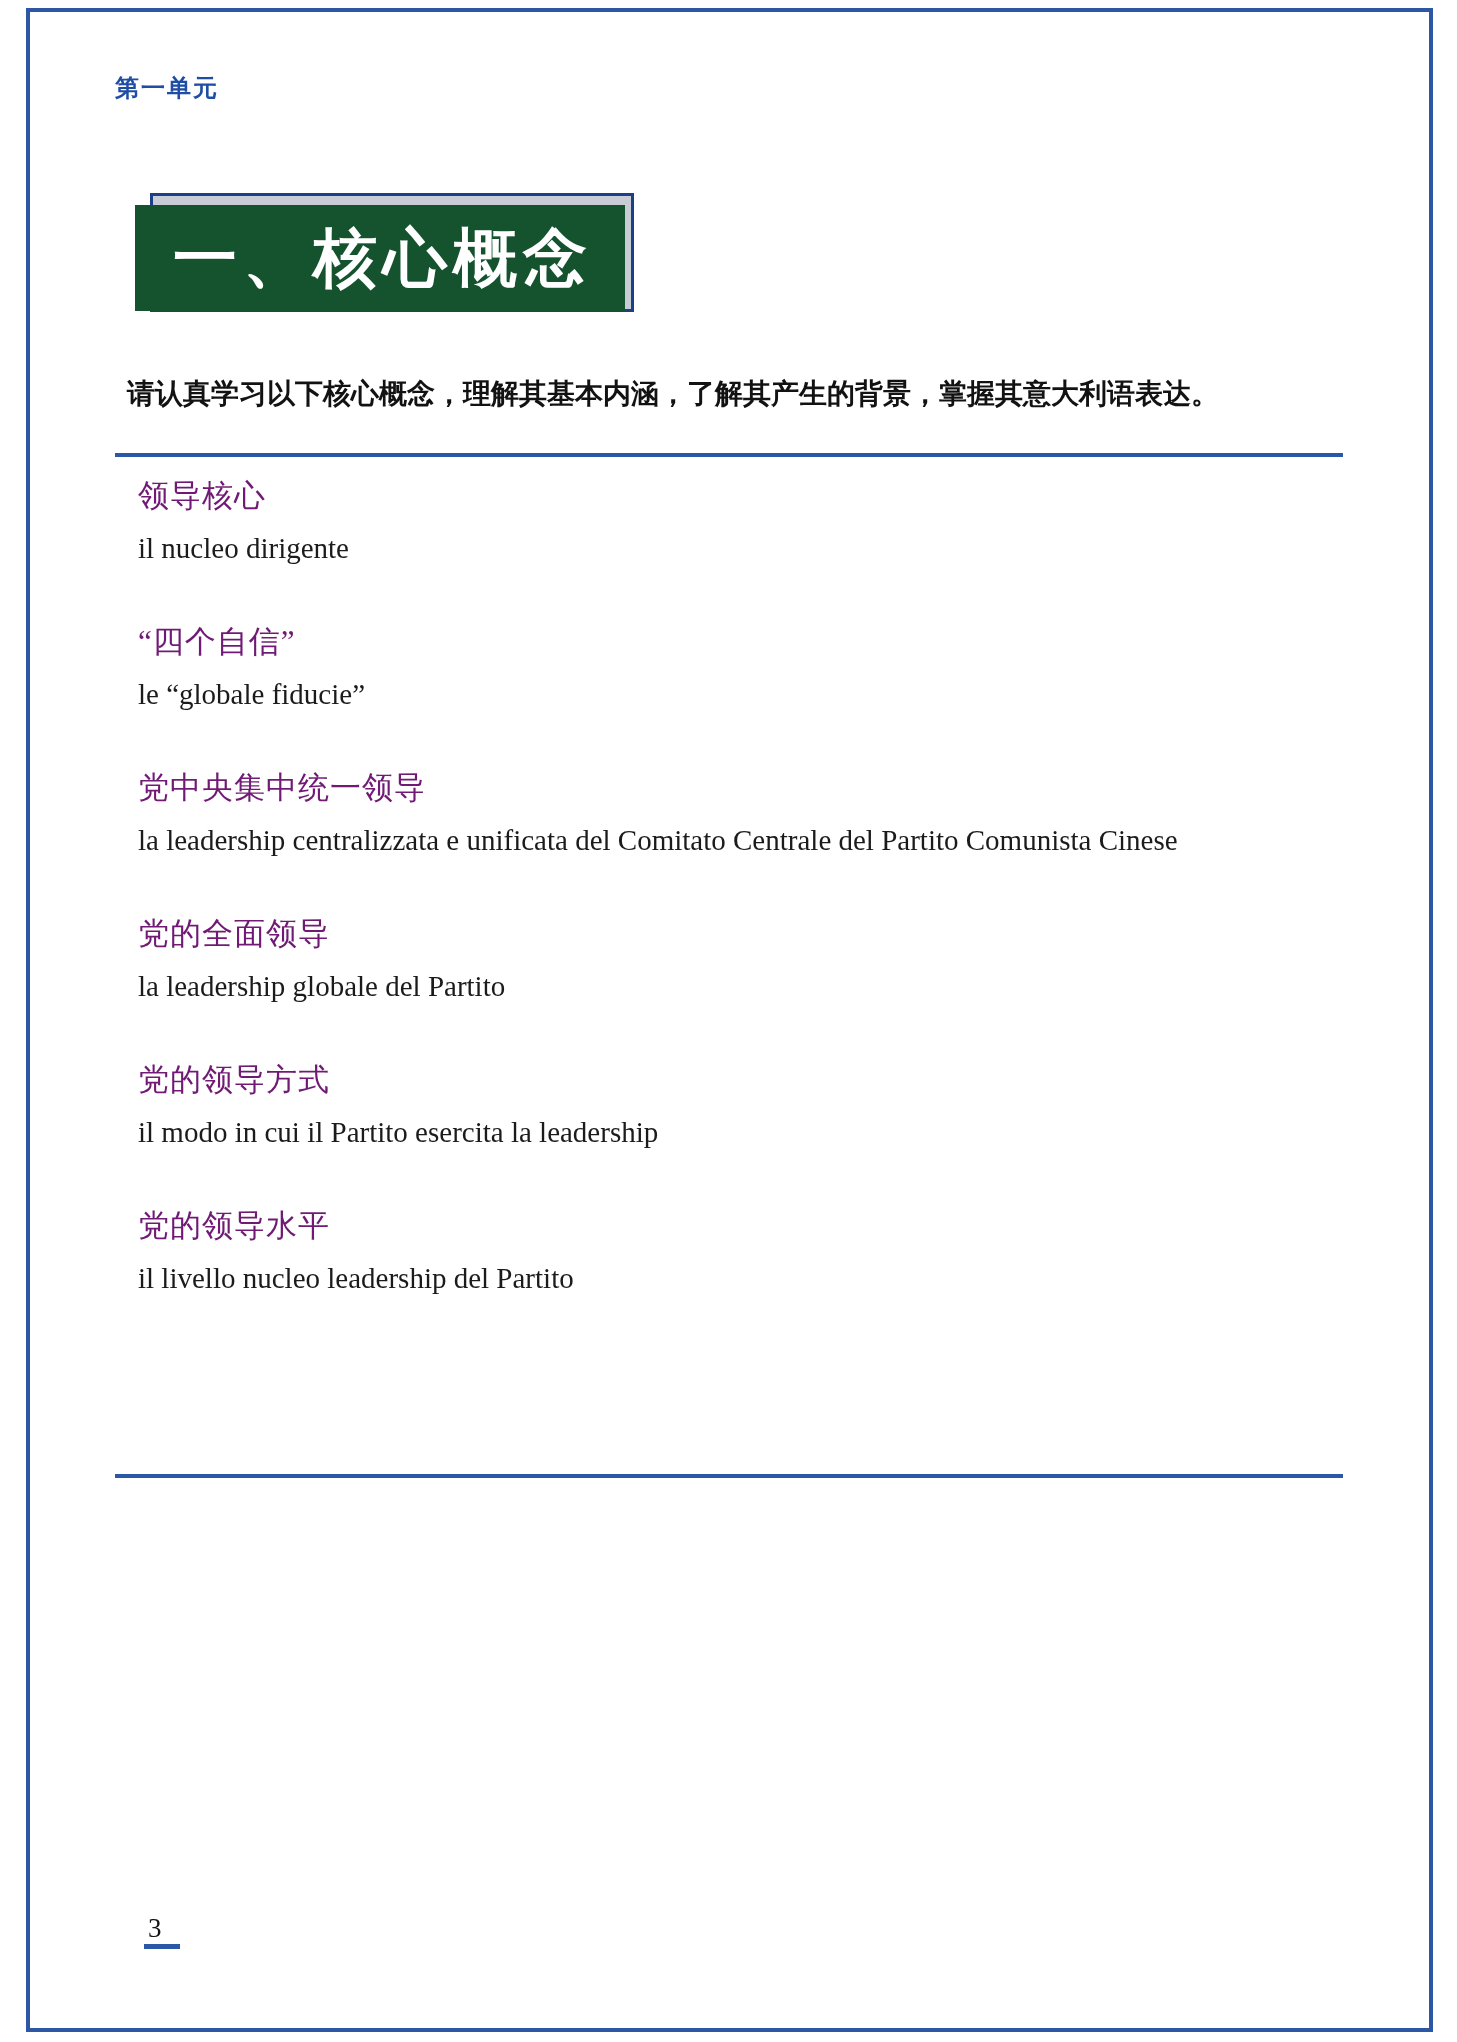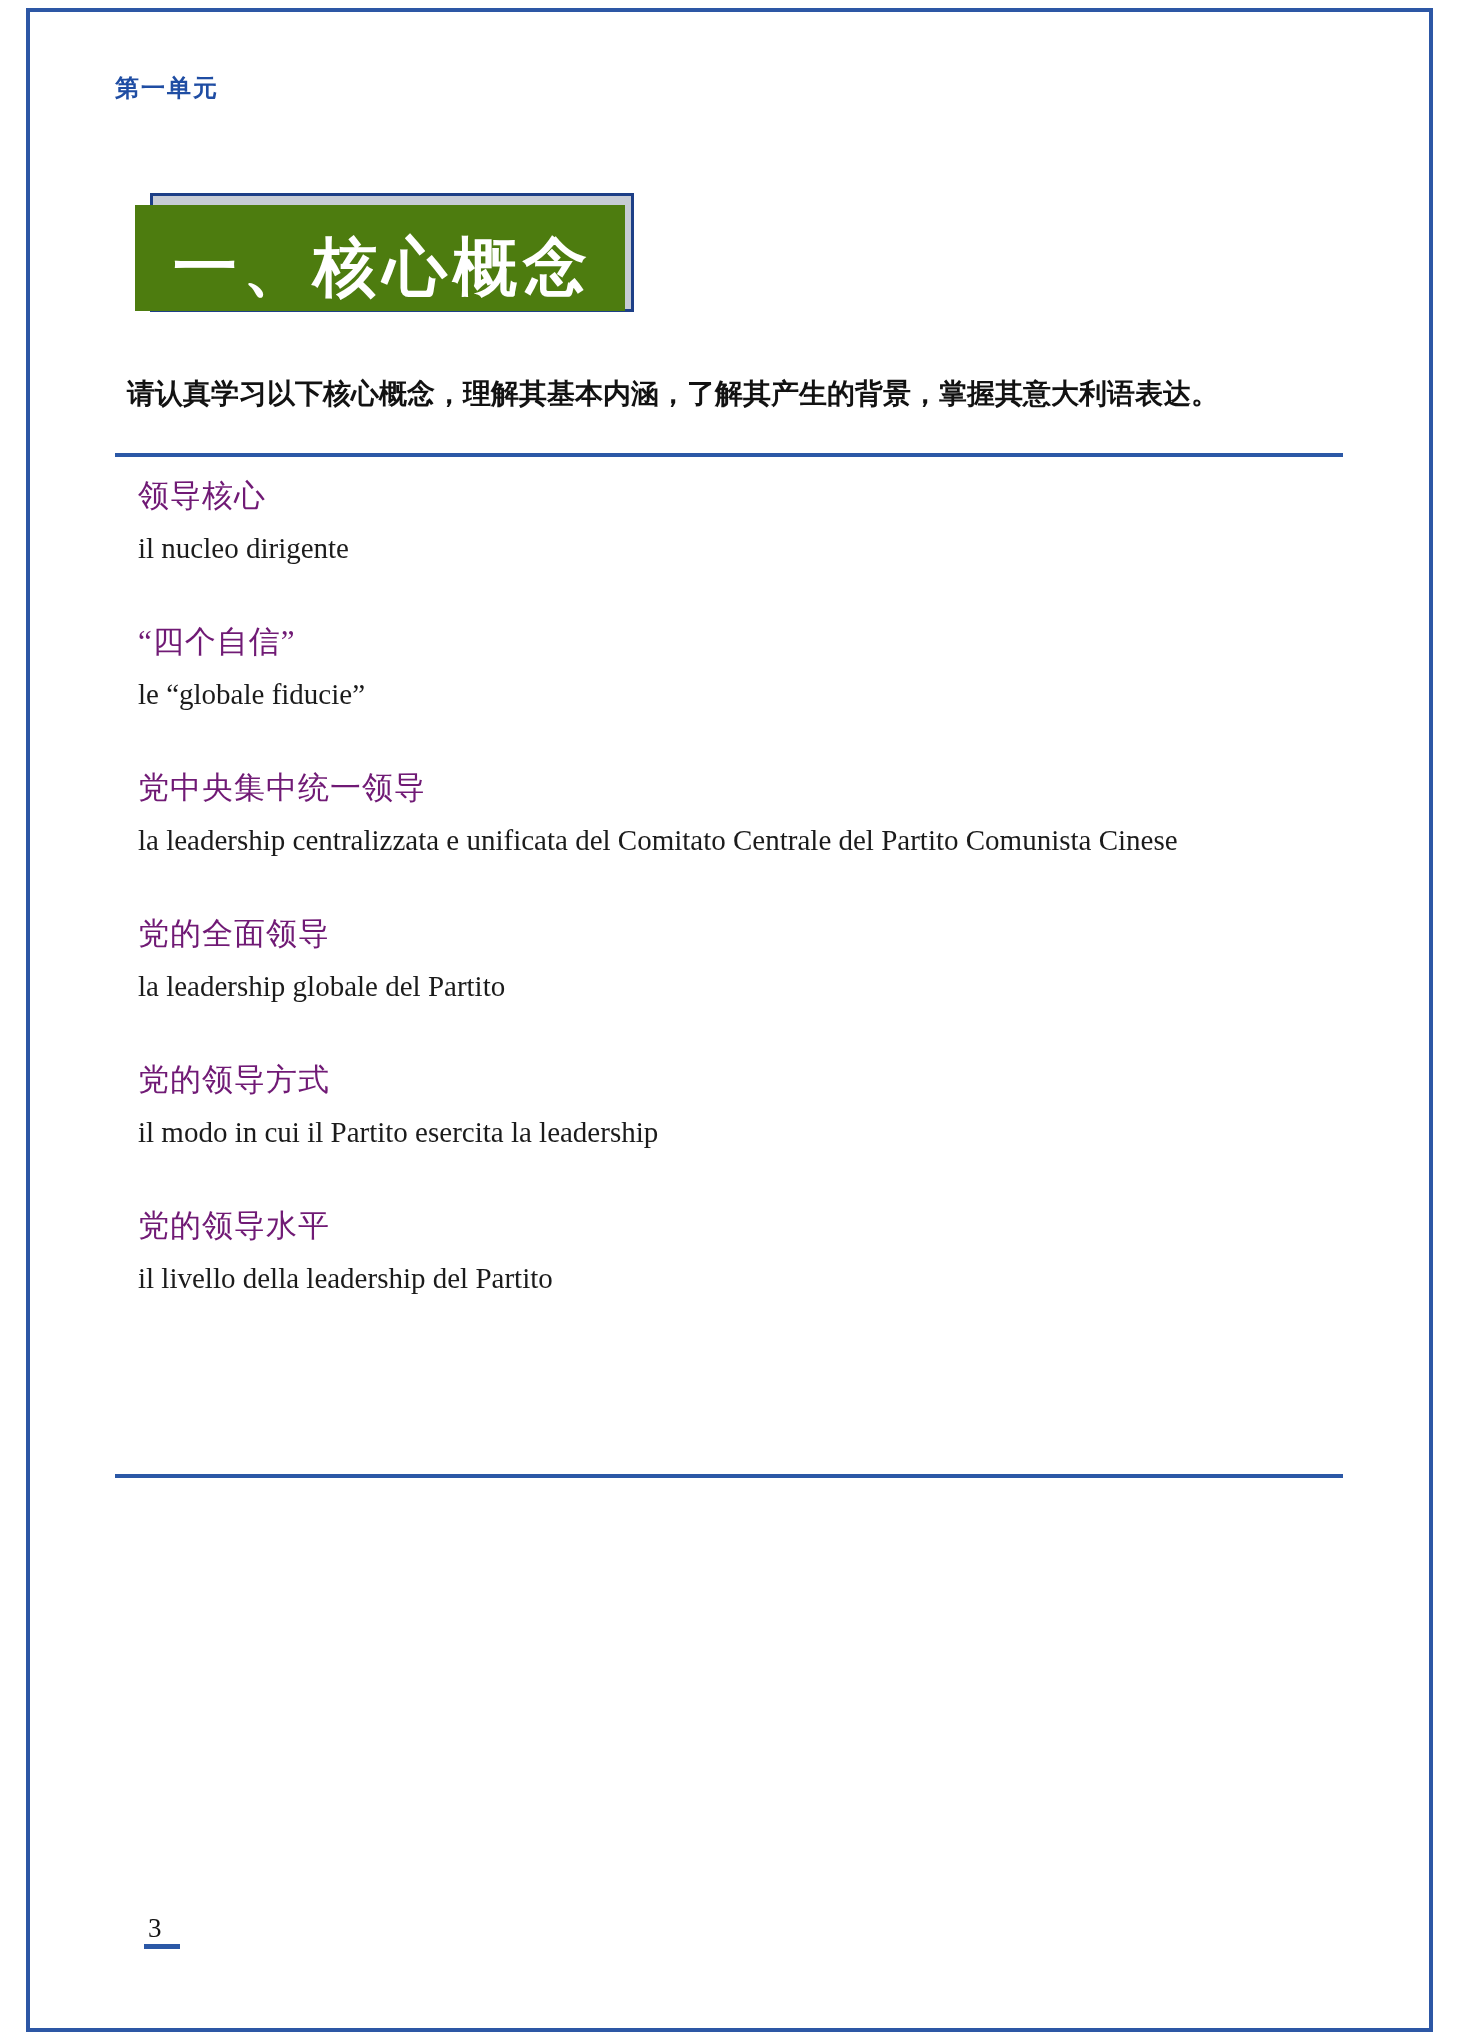--- a/index.html
+++ b/index.html
@@ -18,21 +18,21 @@
     font-weight:bold;font-size:24px;color:#1f4da3;letter-spacing:2px;
   }
   
   .banner{position:absolute;left:135px;top:193px;width:505px;height:125px;}
   .banner-back{
     position:absolute;left:15px;top:0;width:484px;height:119px;
     border:3px solid #1d3f87;background:#c7ccd5;box-sizing:border-box;
   }
   .banner-front{
     position:absolute;left:0;top:12px;width:490px;height:106px;
-    background:#4d7c0f;display:flex;align-items:flex-end;justify-content:center;
+    background:#14532d;display:flex;align-items:center;justify-content:center;
   }
   .banner-front span{
     color:#ffffff;font-weight:bold;font-size:64px;letter-spacing:6px;
     font-family:"Liberation Serif","DejaVu Serif",serif;
     padding-left:6px;white-space:nowrap;
   }
   
   .instruction{
     position:absolute;left:127px;top:375px;width:1240px;margin:0;
     font-weight:bold;font-size:28px;line-height:1.35;color:#121212;
@@ -94,20 +94,20 @@
   <div class="concept">
     <div class="zh">党的全面领导</div>
     <div class="it">la leadership globale del Partito</div>
   </div>
   <div class="concept">
     <div class="zh">党的领导方式</div>
     <div class="it">il modo in cui il Partito esercita la leadership</div>
   </div>
   <div class="concept">
     <div class="zh">党的领导水平</div>
-    <div class="it">il livello della leadership del Partito</div>
+    <div class="it">il livello nucleo leadership del Partito</div>
   </div>
 </div>
 
 <div class="rule bottom"></div>
 
 <span class="page-number">3</span>
 <div class="page-number-rule"></div>
 
 </body></html>

